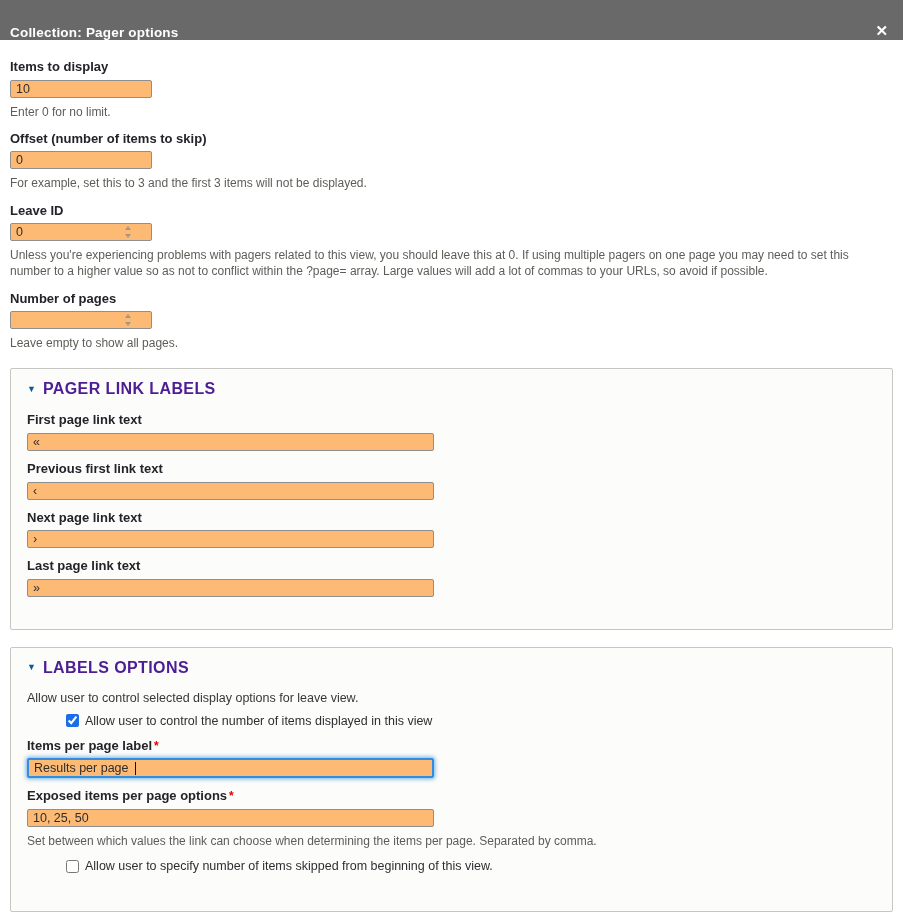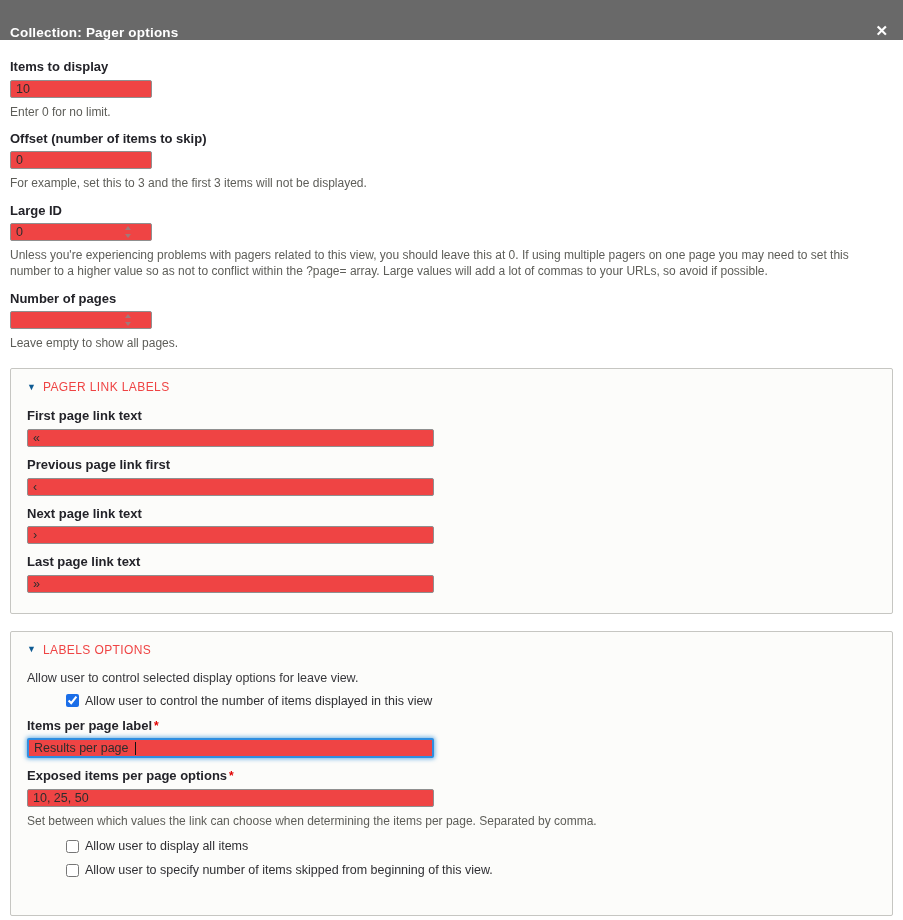--- a/index.html
+++ b/index.html
@@ -36,21 +36,21 @@
     display:block; font-weight:bold; font-size:13px; color:#232329;
     margin-bottom:5px; line-height:1.2;
   }
   .description {
     font-size:12px; color:#5d5d58; margin-top:6px; line-height:1.35;
     max-width:880px;
   }
   input.text {
     display:block; height:18px; font-size:12.5px; font-family:"Liberation Sans",sans-serif;
     color:#2d2d2d; border:1px solid #8f8f8f; border-radius:2px;
-    padding:0 5px; background:#ef4444; outline:none;
+    padding:0 5px; background:#fdba74; outline:none;
   }
   input.small { width:142px; }
   input.wide  { width:407px; }
 
   .input-wrap { position:relative; display:inline-block; vertical-align:top; }
   
   .spinner {
     position:absolute; right:20px; top:3px; width:8px; height:12px;
     display:flex; flex-direction:column; align-items:center; justify-content:space-between;
     pointer-events:none; opacity:.75;
@@ -60,24 +60,24 @@
   .spinner .down { border-top:4px solid #8a8a8a; }
 
   
   .fieldset {
     border:1px solid #c6c6c2; border-radius:2px; background:#fcfcfa;
     padding:11px 16px 20px 16px; margin:17px 0 14px 0;
   }
   .legend { display:flex; align-items:center; gap:7px; cursor:pointer; margin-bottom:14px; }
   .legend .arrow { color:#0f5b93; font-size:9px; line-height:1; }
   .legend .legend-text {
-    color:#ef4444; font-weight:normal; font-size:12px; letter-spacing:.4px;
+    color:#4c1d95; font-weight:bold; font-size:16px; letter-spacing:.4px;
   }
   .fieldset .form-item { margin-bottom:10px; }
-  .fieldset .form-item:last-child { margin-bottom:0; }
+  .fieldset .form-item:last-child { margin-bottom:12px; }
 
   .fieldset-description { font-size:12.5px; color:#37373b; margin-bottom:9px; }
 
   .checkbox-row { display:flex; align-items:center; gap:6px; margin-bottom:10px;padding-left:39px; }
   .checkbox-row input[type=checkbox] {
     width:13px; height:13px; accent-color:#1b6ee8; margin:0; flex:0 0 13px;
   }
   .checkbox-row label { font-size:12.5px; color:#2f2f33; }
 
   .req { color:#e00000; font-weight:bold; margin-left:2px; font-size:12px; }
@@ -108,21 +108,21 @@
       <div class="description">Enter 0 for no limit.</div>
     </div>
 
     <div class="form-item">
       <label>Offset (number of items to skip)</label>
       <input class="text small" value="0" style="">
       <div class="description">For example, set this to 3 and the first 3 items will not be displayed.</div>
     </div>
 
     <div class="form-item">
-      <label>Large ID</label>
+      <label>Leave ID</label>
       <span class="input-wrap">
         <input class="text small" value="0" style="">
         <span class="spinner">
             <i class="up"></i>
             <i class="down"></i>
           </span>
       </span>
       <div class="description">Unless you're experiencing problems with pagers related to this view, you should leave this at 0. If using multiple pagers on one page you may need to set this number to a higher value so as not to conflict within the ?page= array. Large values will add a lot of commas to your URLs, so avoid if possible.</div>
     </div>
 
@@ -142,21 +142,21 @@
       <div class="legend">
         <span class="arrow">▼</span>
         <span class="legend-text">PAGER LINK LABELS</span>
       </div>
 
       <div class="form-item">
         <label>First page link text</label>
         <input class="text wide" value="«" style="">
       </div>
       <div class="form-item">
-        <label>Previous page link first</label>
+        <label>Previous first link text</label>
         <input class="text wide" value="‹" style="">
       </div>
       <div class="form-item">
         <label>Next page link text</label>
         <input class="text wide" value="›" style="">
       </div>
       <div class="form-item">
         <label>Last page link text</label>
         <input class="text wide" value="»" style="">
       </div>
@@ -182,24 +182,20 @@
           <span class="caret"></span>
         </span>
       </div>
 
       <div class="form-item">
         <label><span>Exposed items per page options</span><span class="req">*</span></label>
         <input class="text wide" value="10, 25, 50" style="">
         <div class="description">Set between which values the link can choose when determining the items per page. Separated by comma.</div>
       </div>
 
-      <div class="checkbox-row">
-        <input type="checkbox" style="">
-        <label>Allow user to display all items</label>
-      </div>
 
       <div class="checkbox-row" style="margin-bottom:18px">
         <input type="checkbox" style="">
         <label>Allow user to specify number of items skipped from beginning of this view.</label>
       </div>
     </div>
 
     <div class="form-item">
       <label>Number of pager links visible</label>
 

